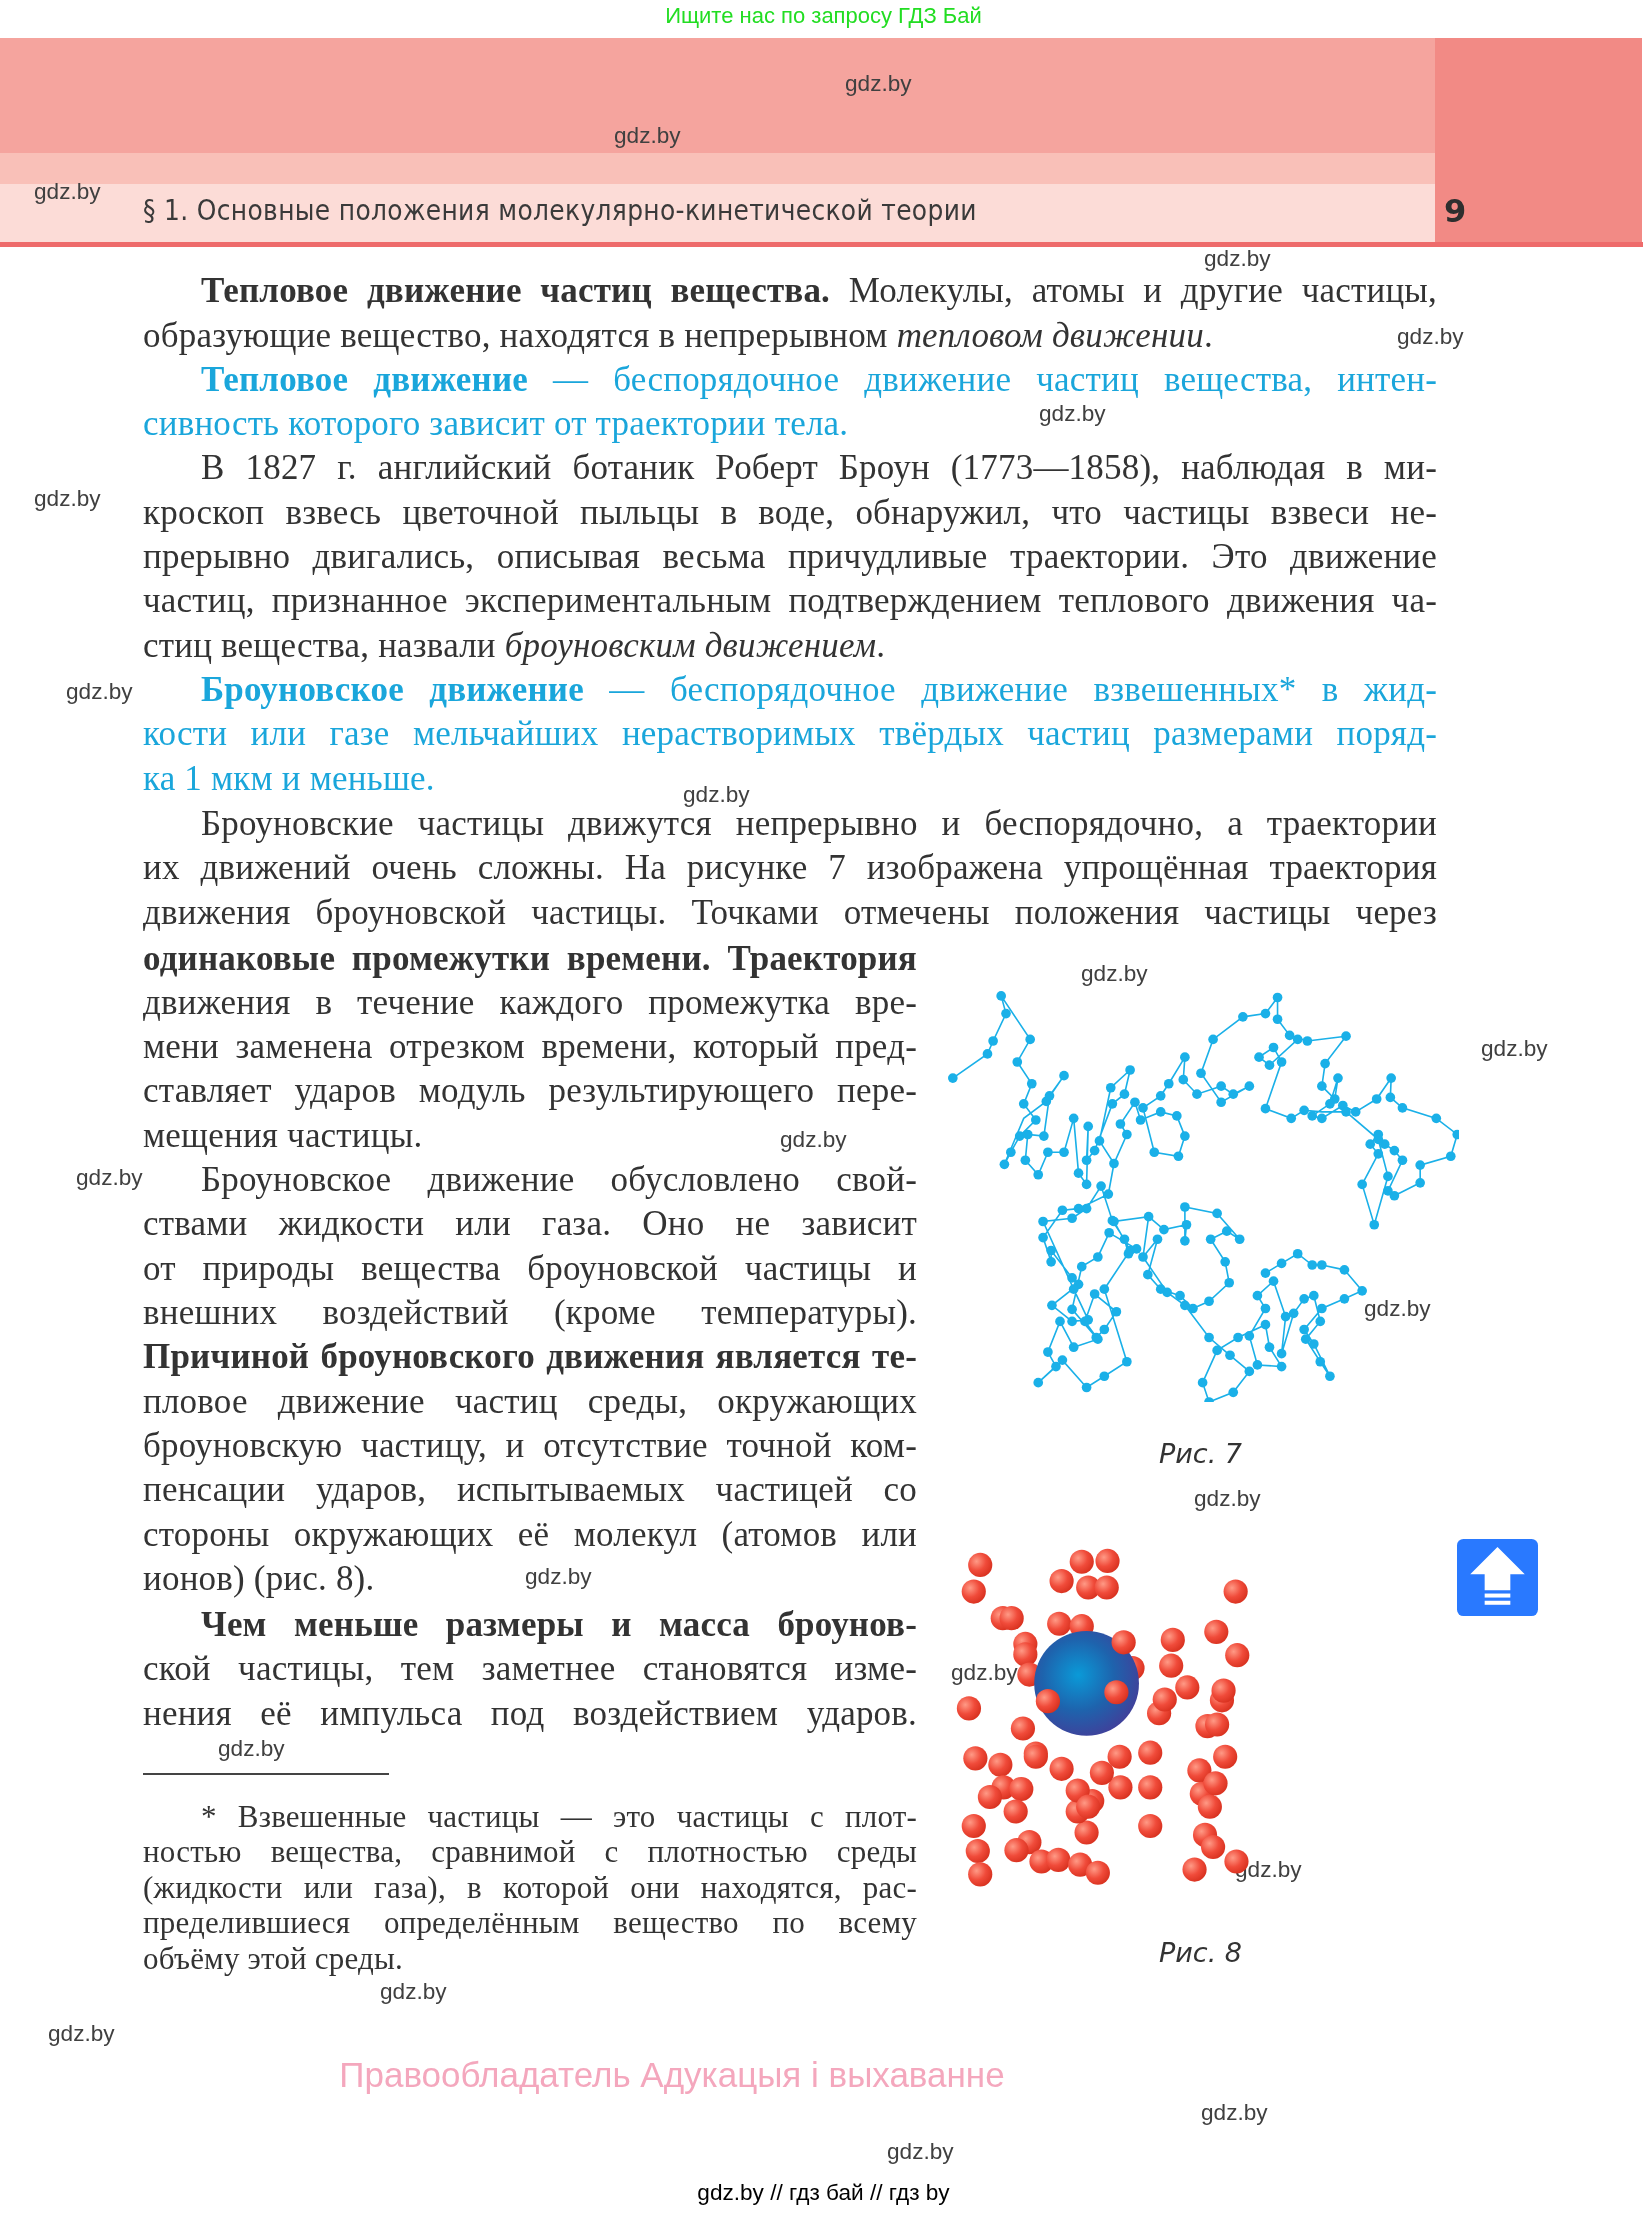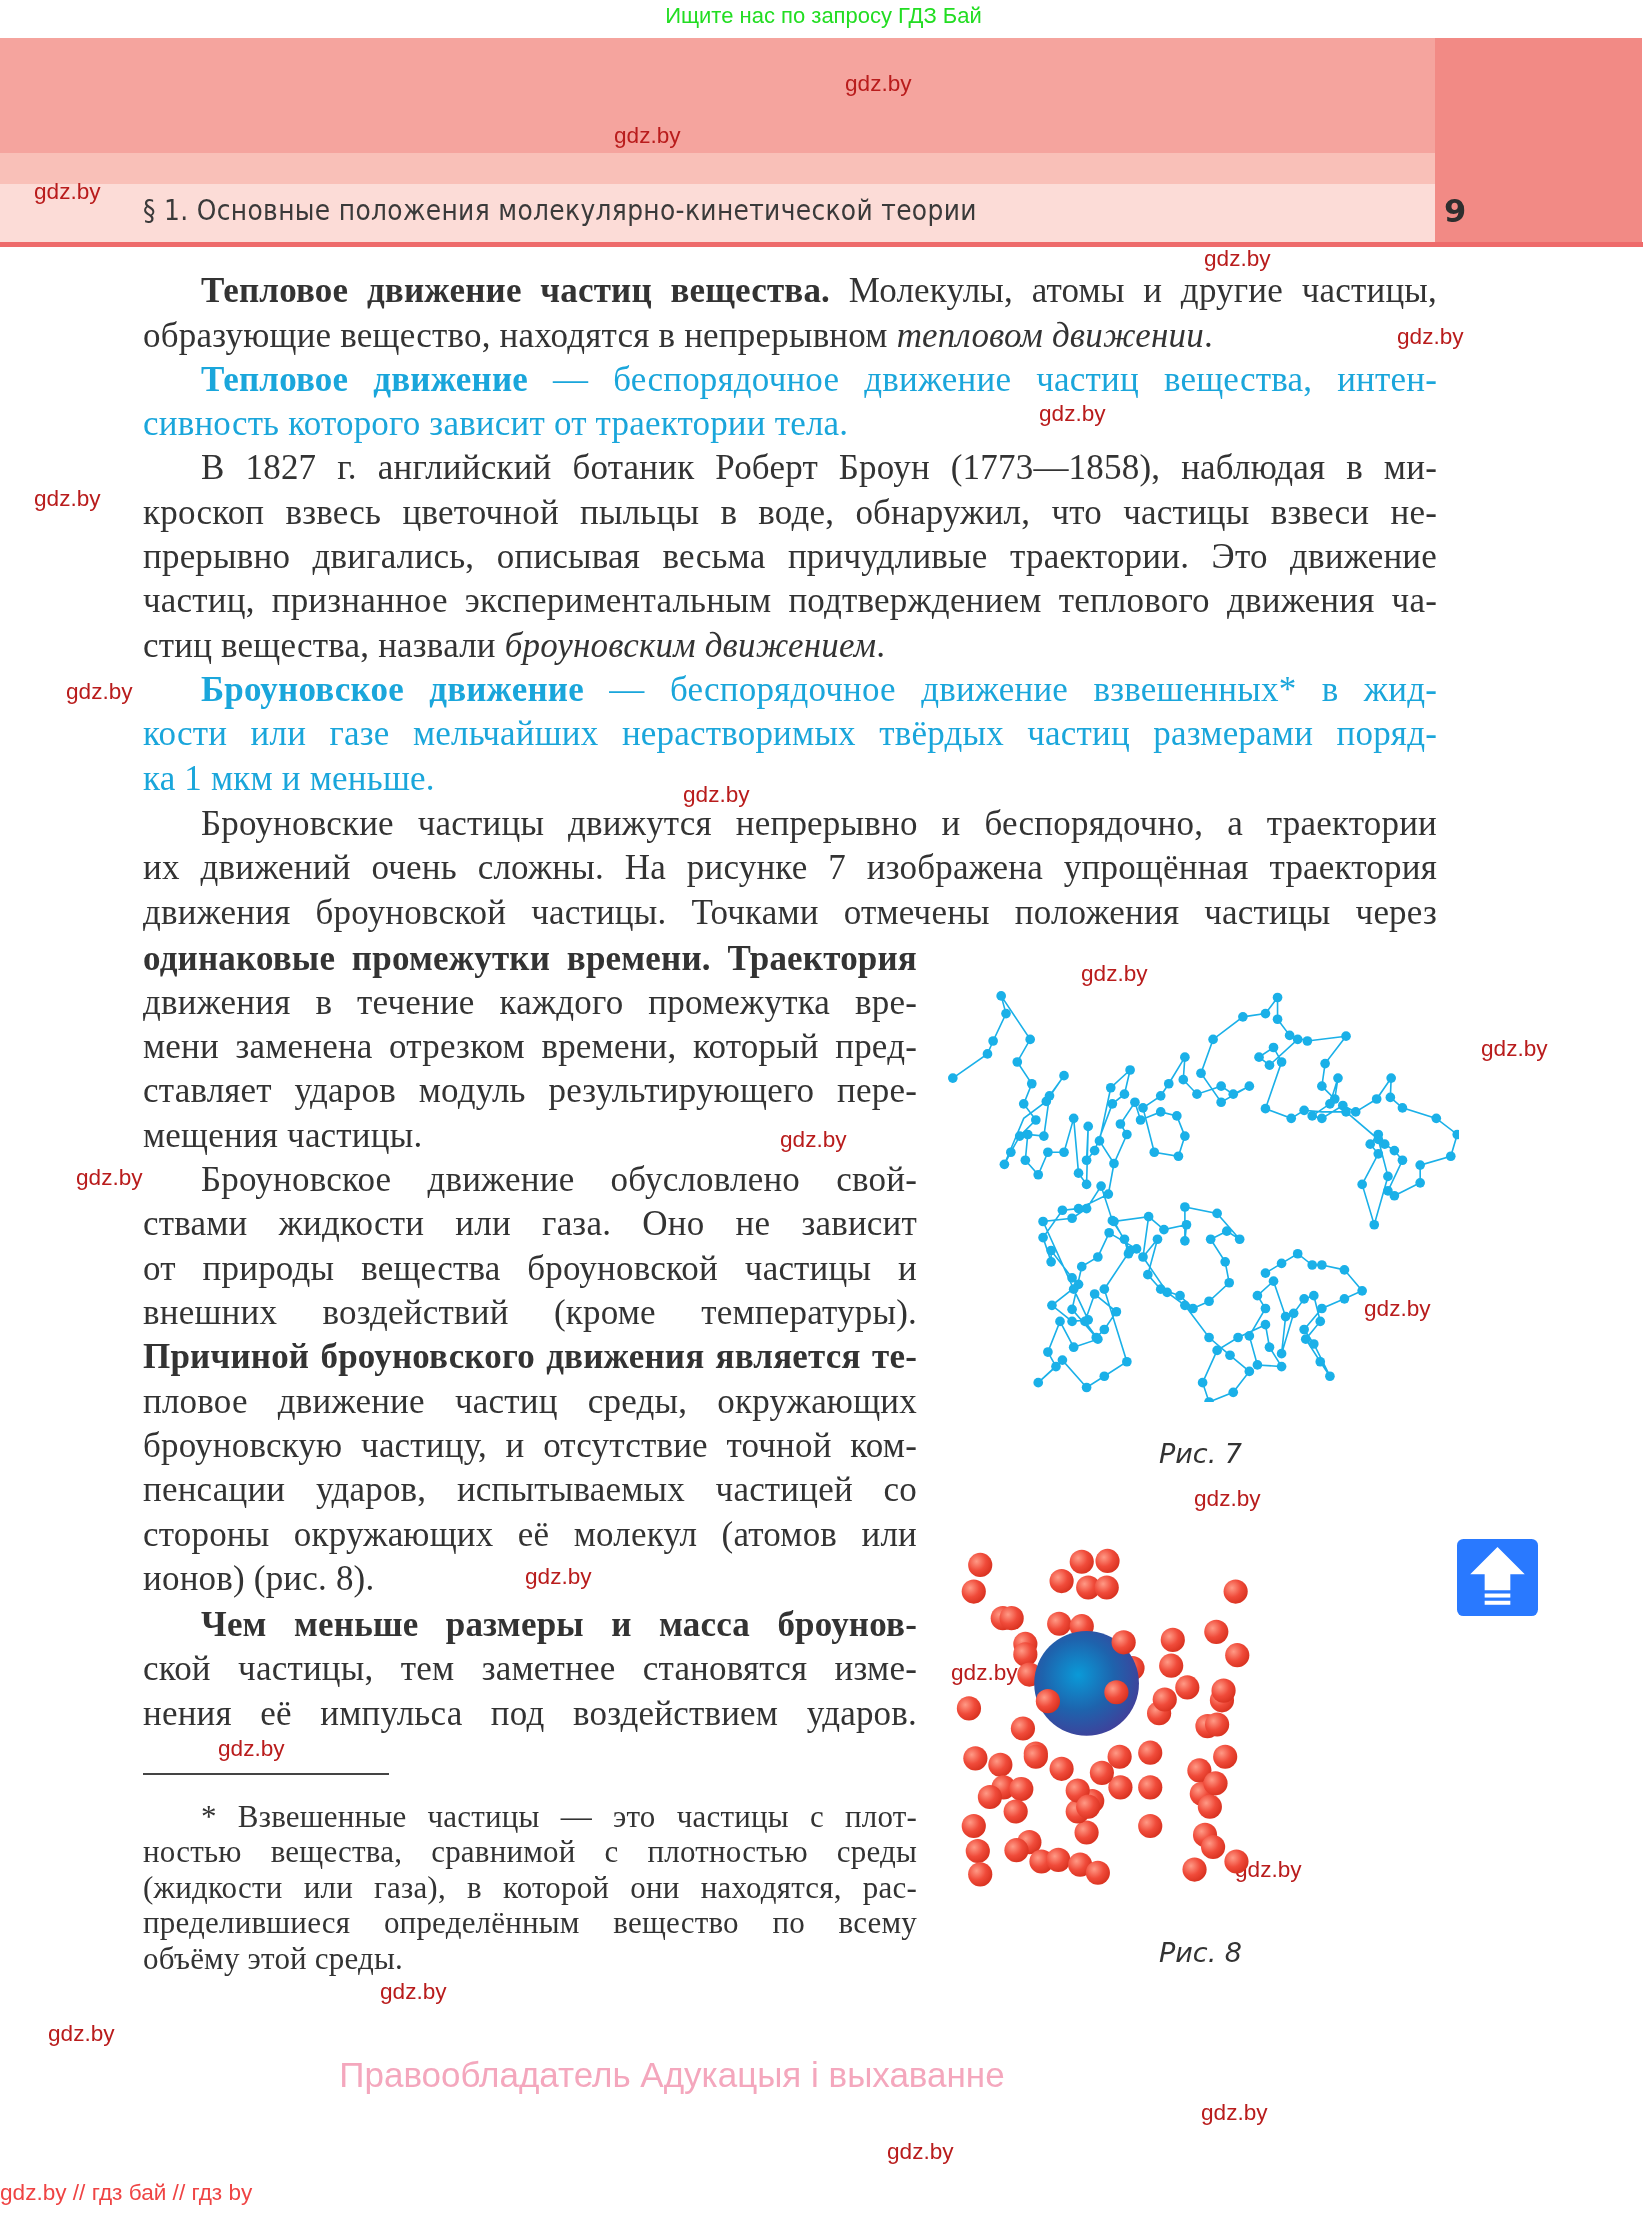--- a/index.html
+++ b/index.html
@@ -6,36 +6,36 @@
   body { width:1647px; height:2216px; position:relative; overflow:hidden; font-family:"Liberation Serif", "DejaVu Serif", serif; color:#333333; }
   .abs { position:absolute; }
   .topnote { left:0; width:1647px; top:3.2px; text-align:center; color:#22dd22; font-family:"Liberation Sans", sans-serif; font-size:22px; }
   .hdr-top { left:0; top:38px; width:1435px; height:115px; background:#f5a49e; }
   .hdr-mid { left:0; top:153px; width:1435px; height:31px; background:#f9c0b8; }
   .hdr-low { left:0; top:184px; width:1435px; height:58px; background:#fcdcd7; }
   .hdr-right { left:1435px; top:38px; width:207px; height:204px; background:#f28a85; }
   .hdr-rule { left:0; top:242px; width:1643px; height:4.8px; background:#ee6b6b; }
   .hdr-title { left:143px; top:193px; font-family:"DejaVu Sans", sans-serif; font-size:29px; color:#3a3a3a; letter-spacing:0.4px; transform:scaleX(0.86); transform-origin:left center; white-space:nowrap; }
   .page-num { left:1444px; top:192px; font-family:"DejaVu Sans", sans-serif; font-weight:bold; font-size:32px; color:#2e2e2e; }
-  .wm { font-family:"Liberation Sans", sans-serif; font-size:22.6px; color:#b91c1c; white-space:nowrap; }
+  .wm { font-family:"Liberation Sans", sans-serif; font-size:22.6px; color:#404040; white-space:nowrap; }
   .line { font-size:35px; line-height:44px; white-space:nowrap; letter-spacing:0.2px; }
   .full { left:143px; width:1294px; text-align:justify; text-align-last:justify; }
   .full.last { text-align-last:left; }
   .ind { left:201px; width:1236px; text-align:justify; text-align-last:justify; }
   .narrow { left:143px; width:774px; text-align:justify; text-align-last:justify; }
   .narrow.last { text-align-last:left; }
   .nind { left:201px; width:716px; text-align:justify; text-align-last:justify; }
   .blue { color:#1aa6db; }
   .b { font-weight:bold; }
   .i { font-style:italic; }
   .fn { font-size:31px; line-height:35px; }
   .fn-rule { left:143px; top:1773px; width:246px; height:1.6px; background:#444; }
   .caption { font-family:"DejaVu Sans", sans-serif; font-style:italic; font-size:27px; color:#333; }
   .rights { left:0; width:1344px; top:2055px; text-align:center; font-family:"Liberation Sans", sans-serif; font-size:35px; color:#f4a7bd; }
-  .bottom-links { left:0; width:1647px; top:2180px; text-align:left; font-family:"Liberation Sans", sans-serif; font-size:22.6px; color:#ef4444; }
+  .bottom-links { left:0; width:1647px; top:2180px; text-align:center; font-family:"Liberation Sans", sans-serif; font-size:22.6px; color:#000000; }
   .upbtn { left:1457px; top:1539px; width:81px; height:77px; background:#2979ff; border-radius:6.4px; cursor:pointer; }
   svg { display:block; }
 </style>
 </head>
 <body>
 
 <div class="abs topnote">Ищите нас по запросу ГДЗ Бай</div>
 
 <div class="abs hdr-top"></div>
 <div class="abs hdr-mid"></div>

